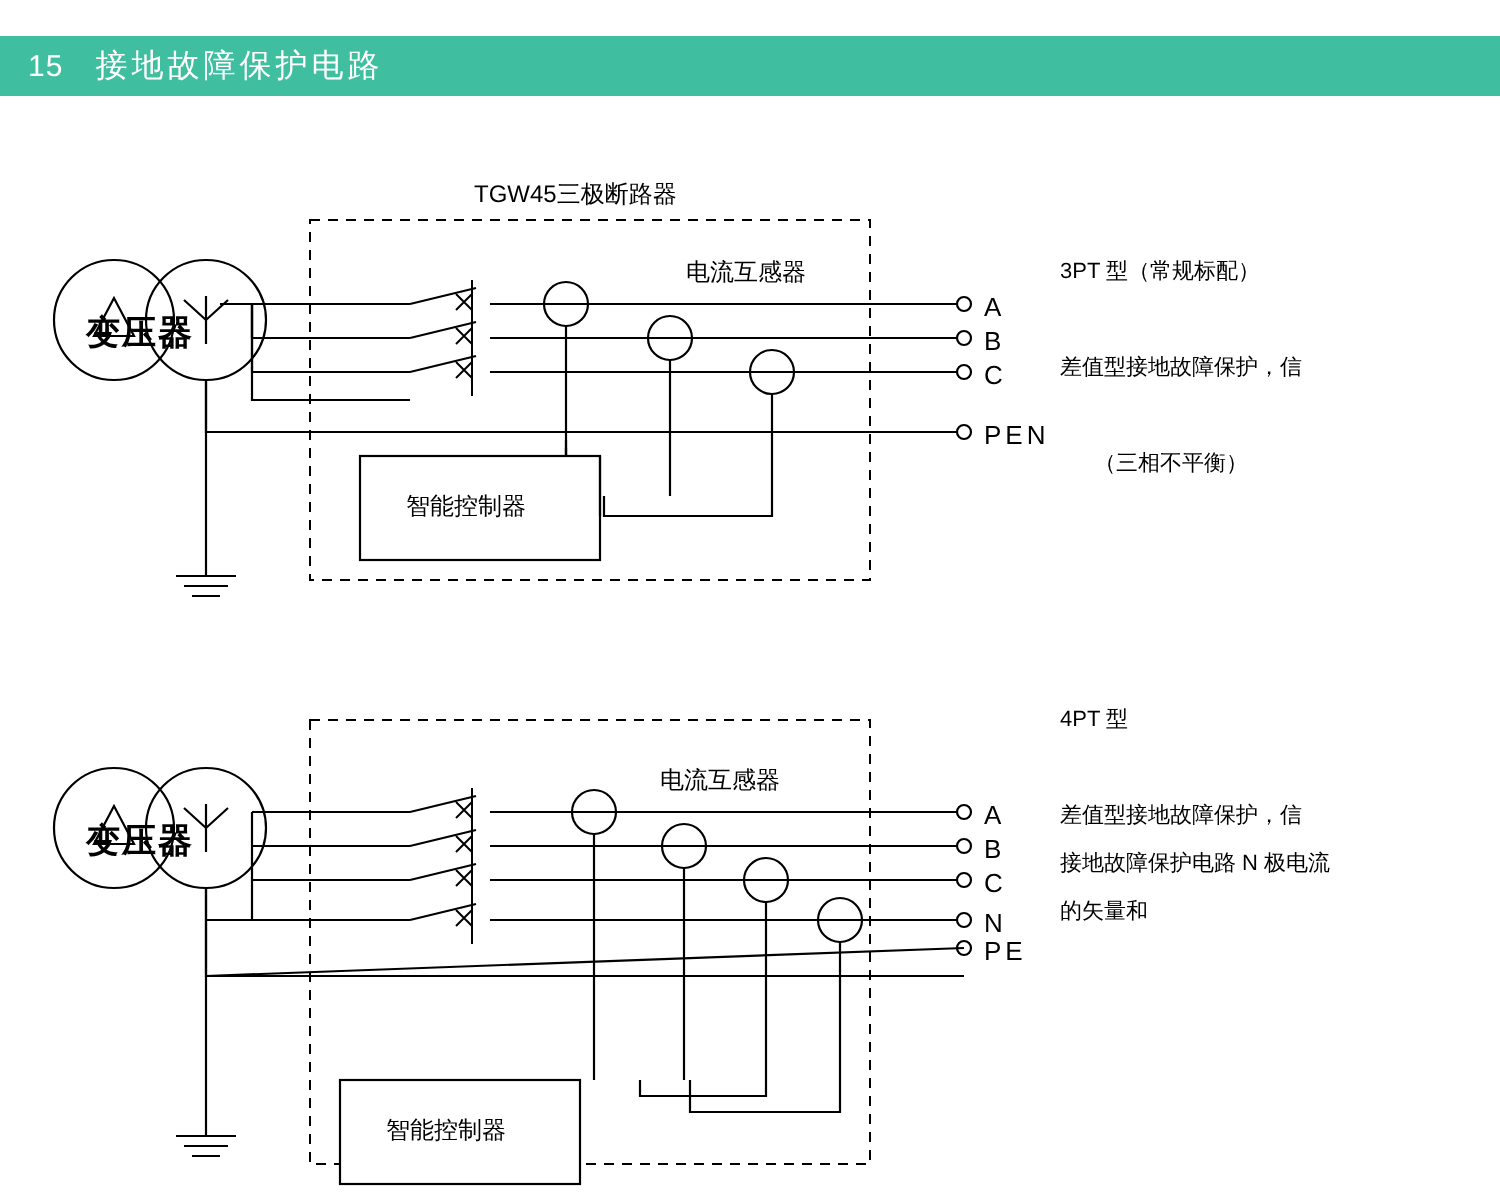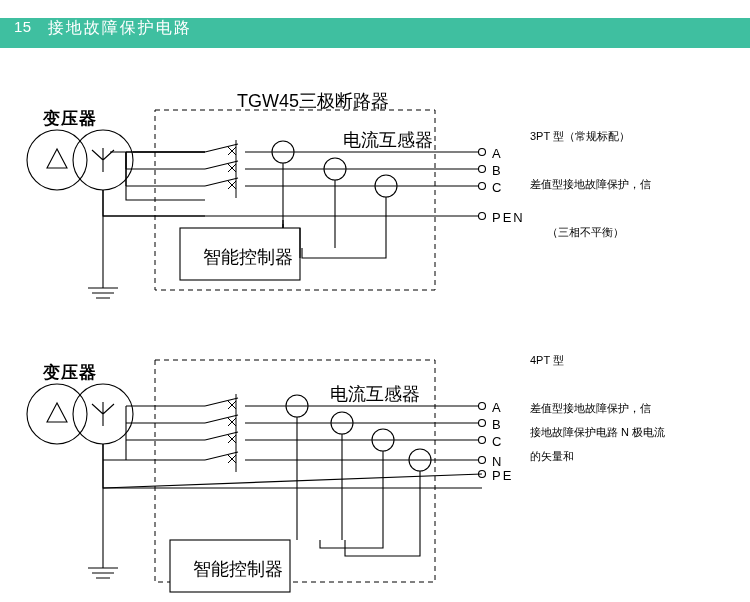--- a/index.html
+++ b/index.html
@@ -7,33 +7,33 @@
     width:750px;height:602px;
     background:#ffffff;
     font-family:"Liberation Sans","DejaVu Sans",sans-serif;
     color:#000;
     position:relative;
     overflow:hidden;
   }
   .header{
     position:absolute;left:0;top:18px;width:750px;height:30px;
     background:#3fbfa0;
-    display:flex;
+    display:flex;align-items:center;
   }
   .header .num{
     color:#ffffff;font-size:15px;margin-left:14px;letter-spacing:0.5px;
   }
   .header .ttl{
     color:#ffffff;font-size:16px;margin-left:16px;letter-spacing:2px;
   }
   .stage{position:absolute;left:0;top:48px;width:750px;height:554px;}
   svg{position:absolute;left:0;top:0;}
   .lbl{position:absolute;font-size:13px;line-height:1.5;white-space:nowrap;}
-  .lbl.cn{font-size:18px;}
-  .lbl.big{font-size:17px;font-weight:bold;letter-spacing:1px;}
+  .lbl.cn{font-size:12px;}
+  .lbl.big{font-size:17px;font-weight:bold;letter-spacing:1px;margin-top:48px;}
   .lbl.term{font-size:13px;letter-spacing:2px;}
   .note{position:absolute;font-size:11px;line-height:1.9;white-space:nowrap;}
 </style>
 </head>
 <body>
 
 <div class="header">
   <span class="num">15</span>
   <span class="ttl">接地故障保护电路</span>
 </div>

